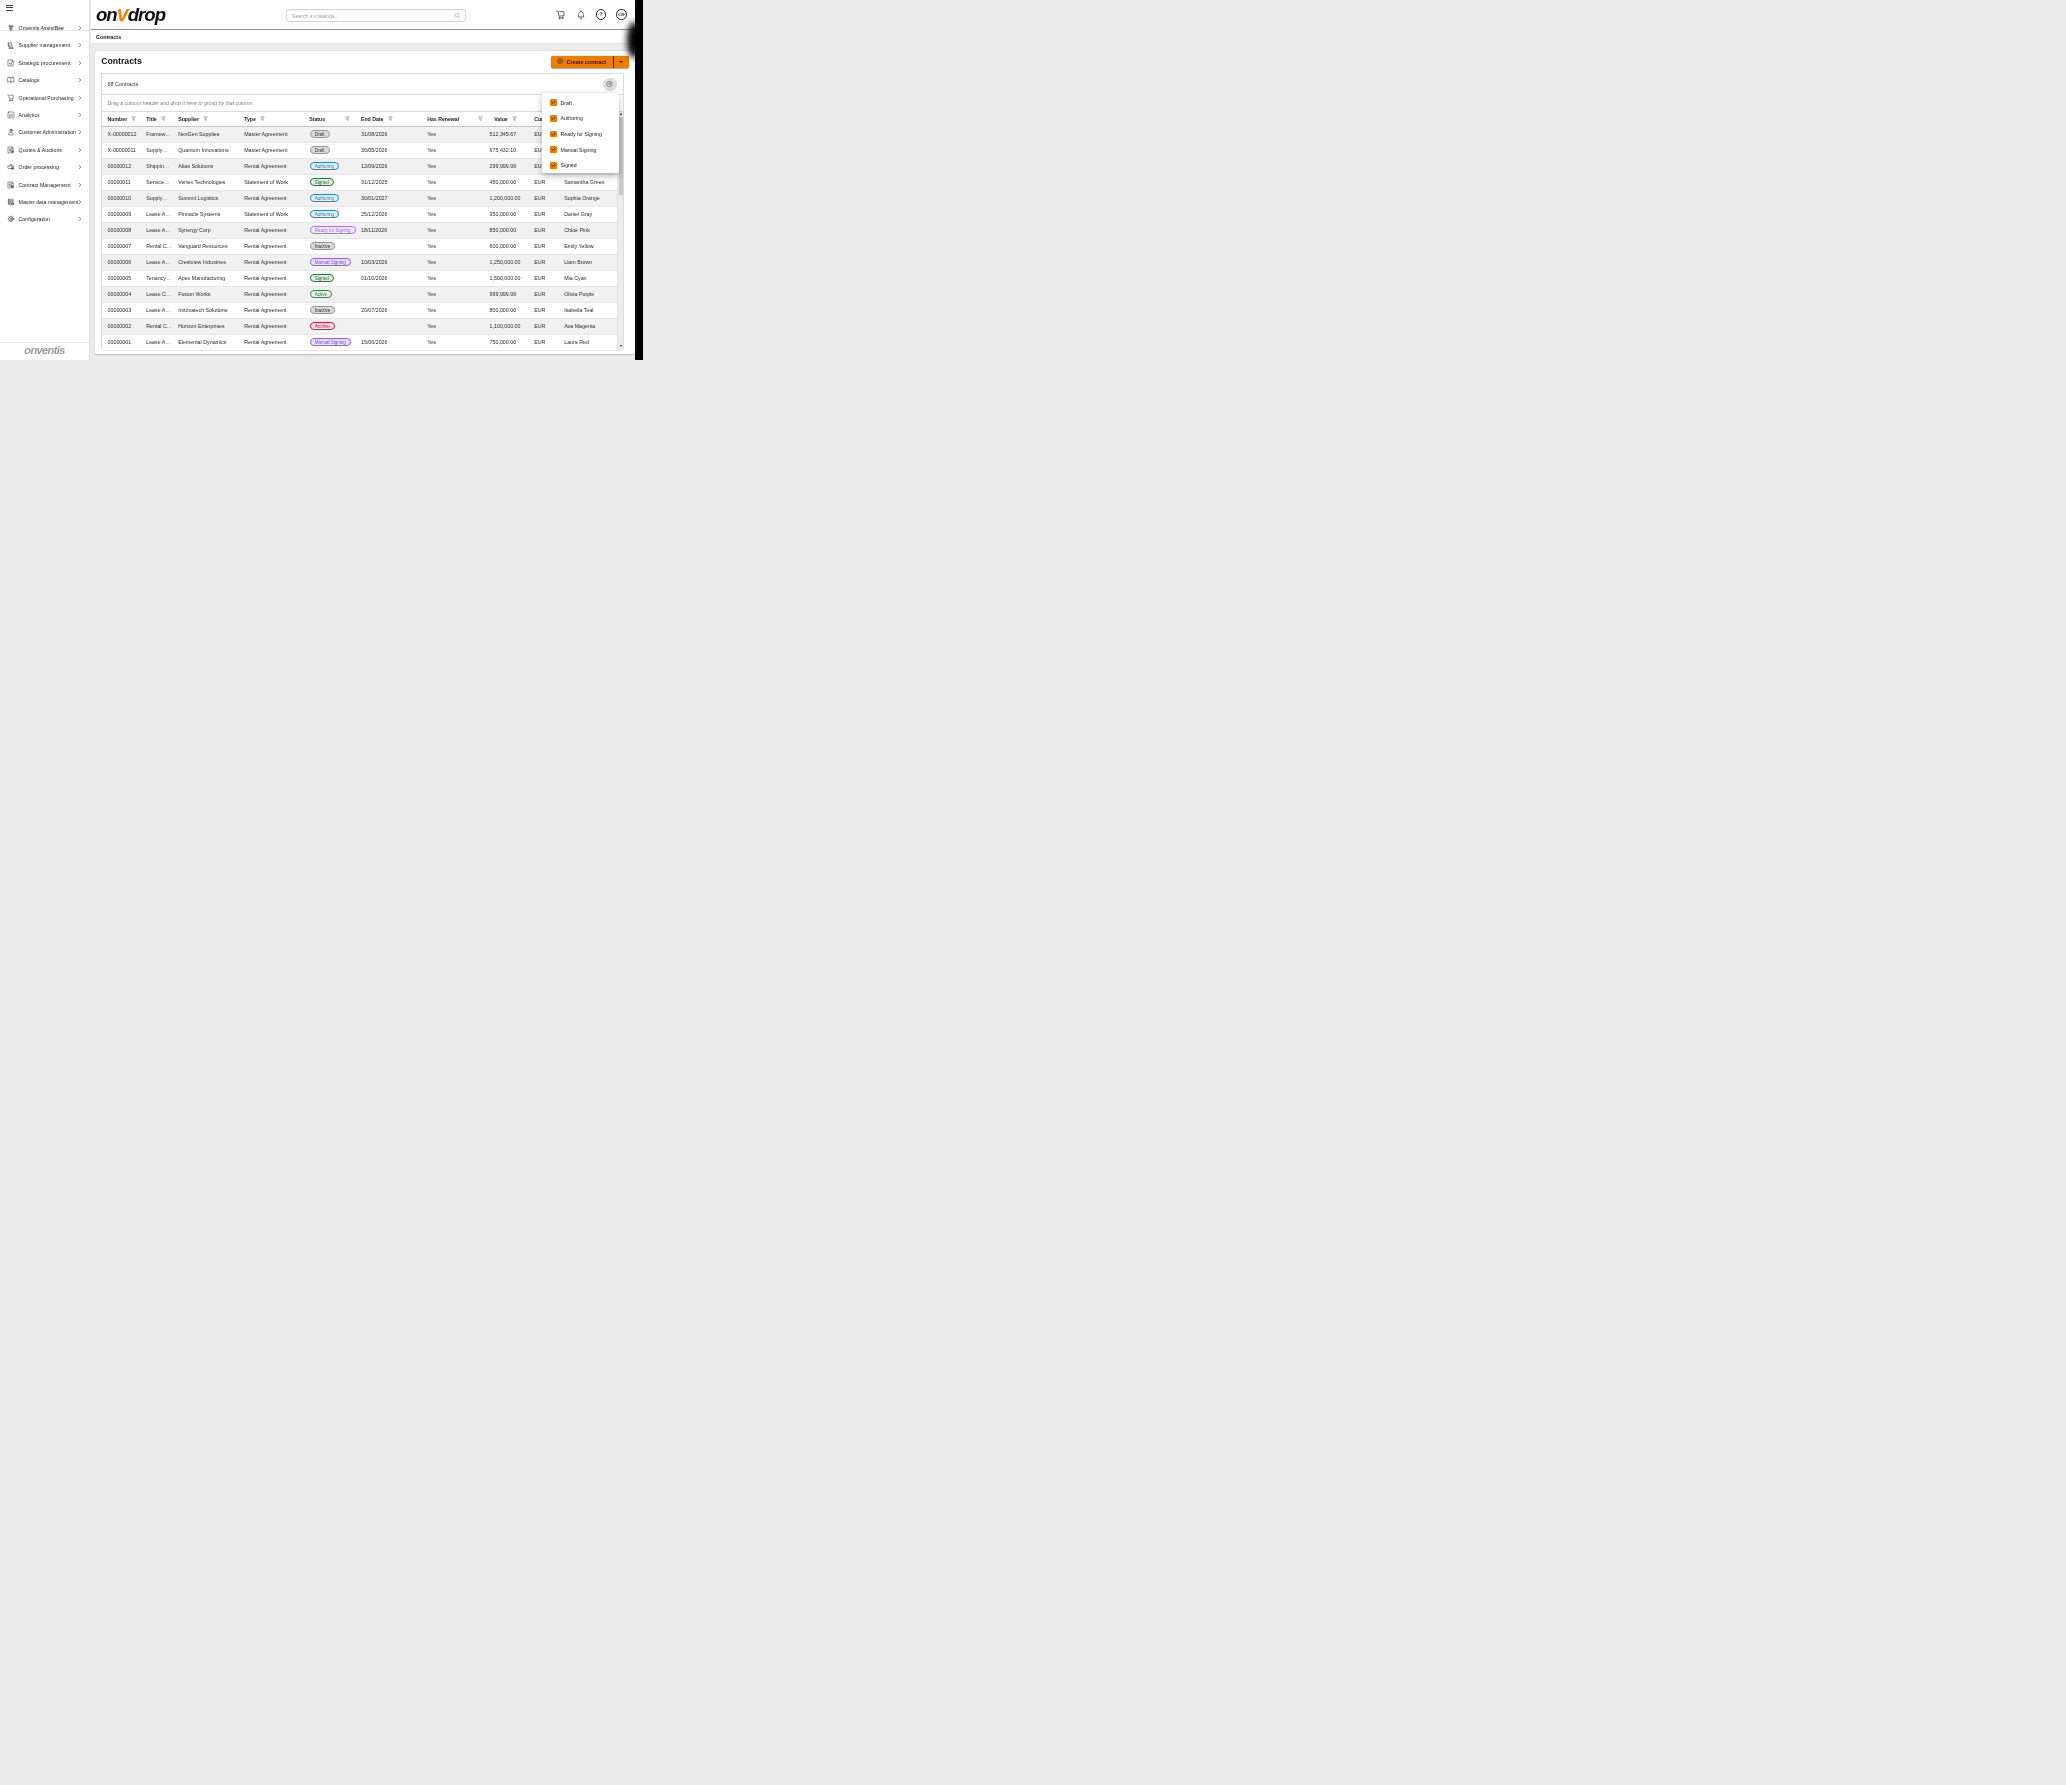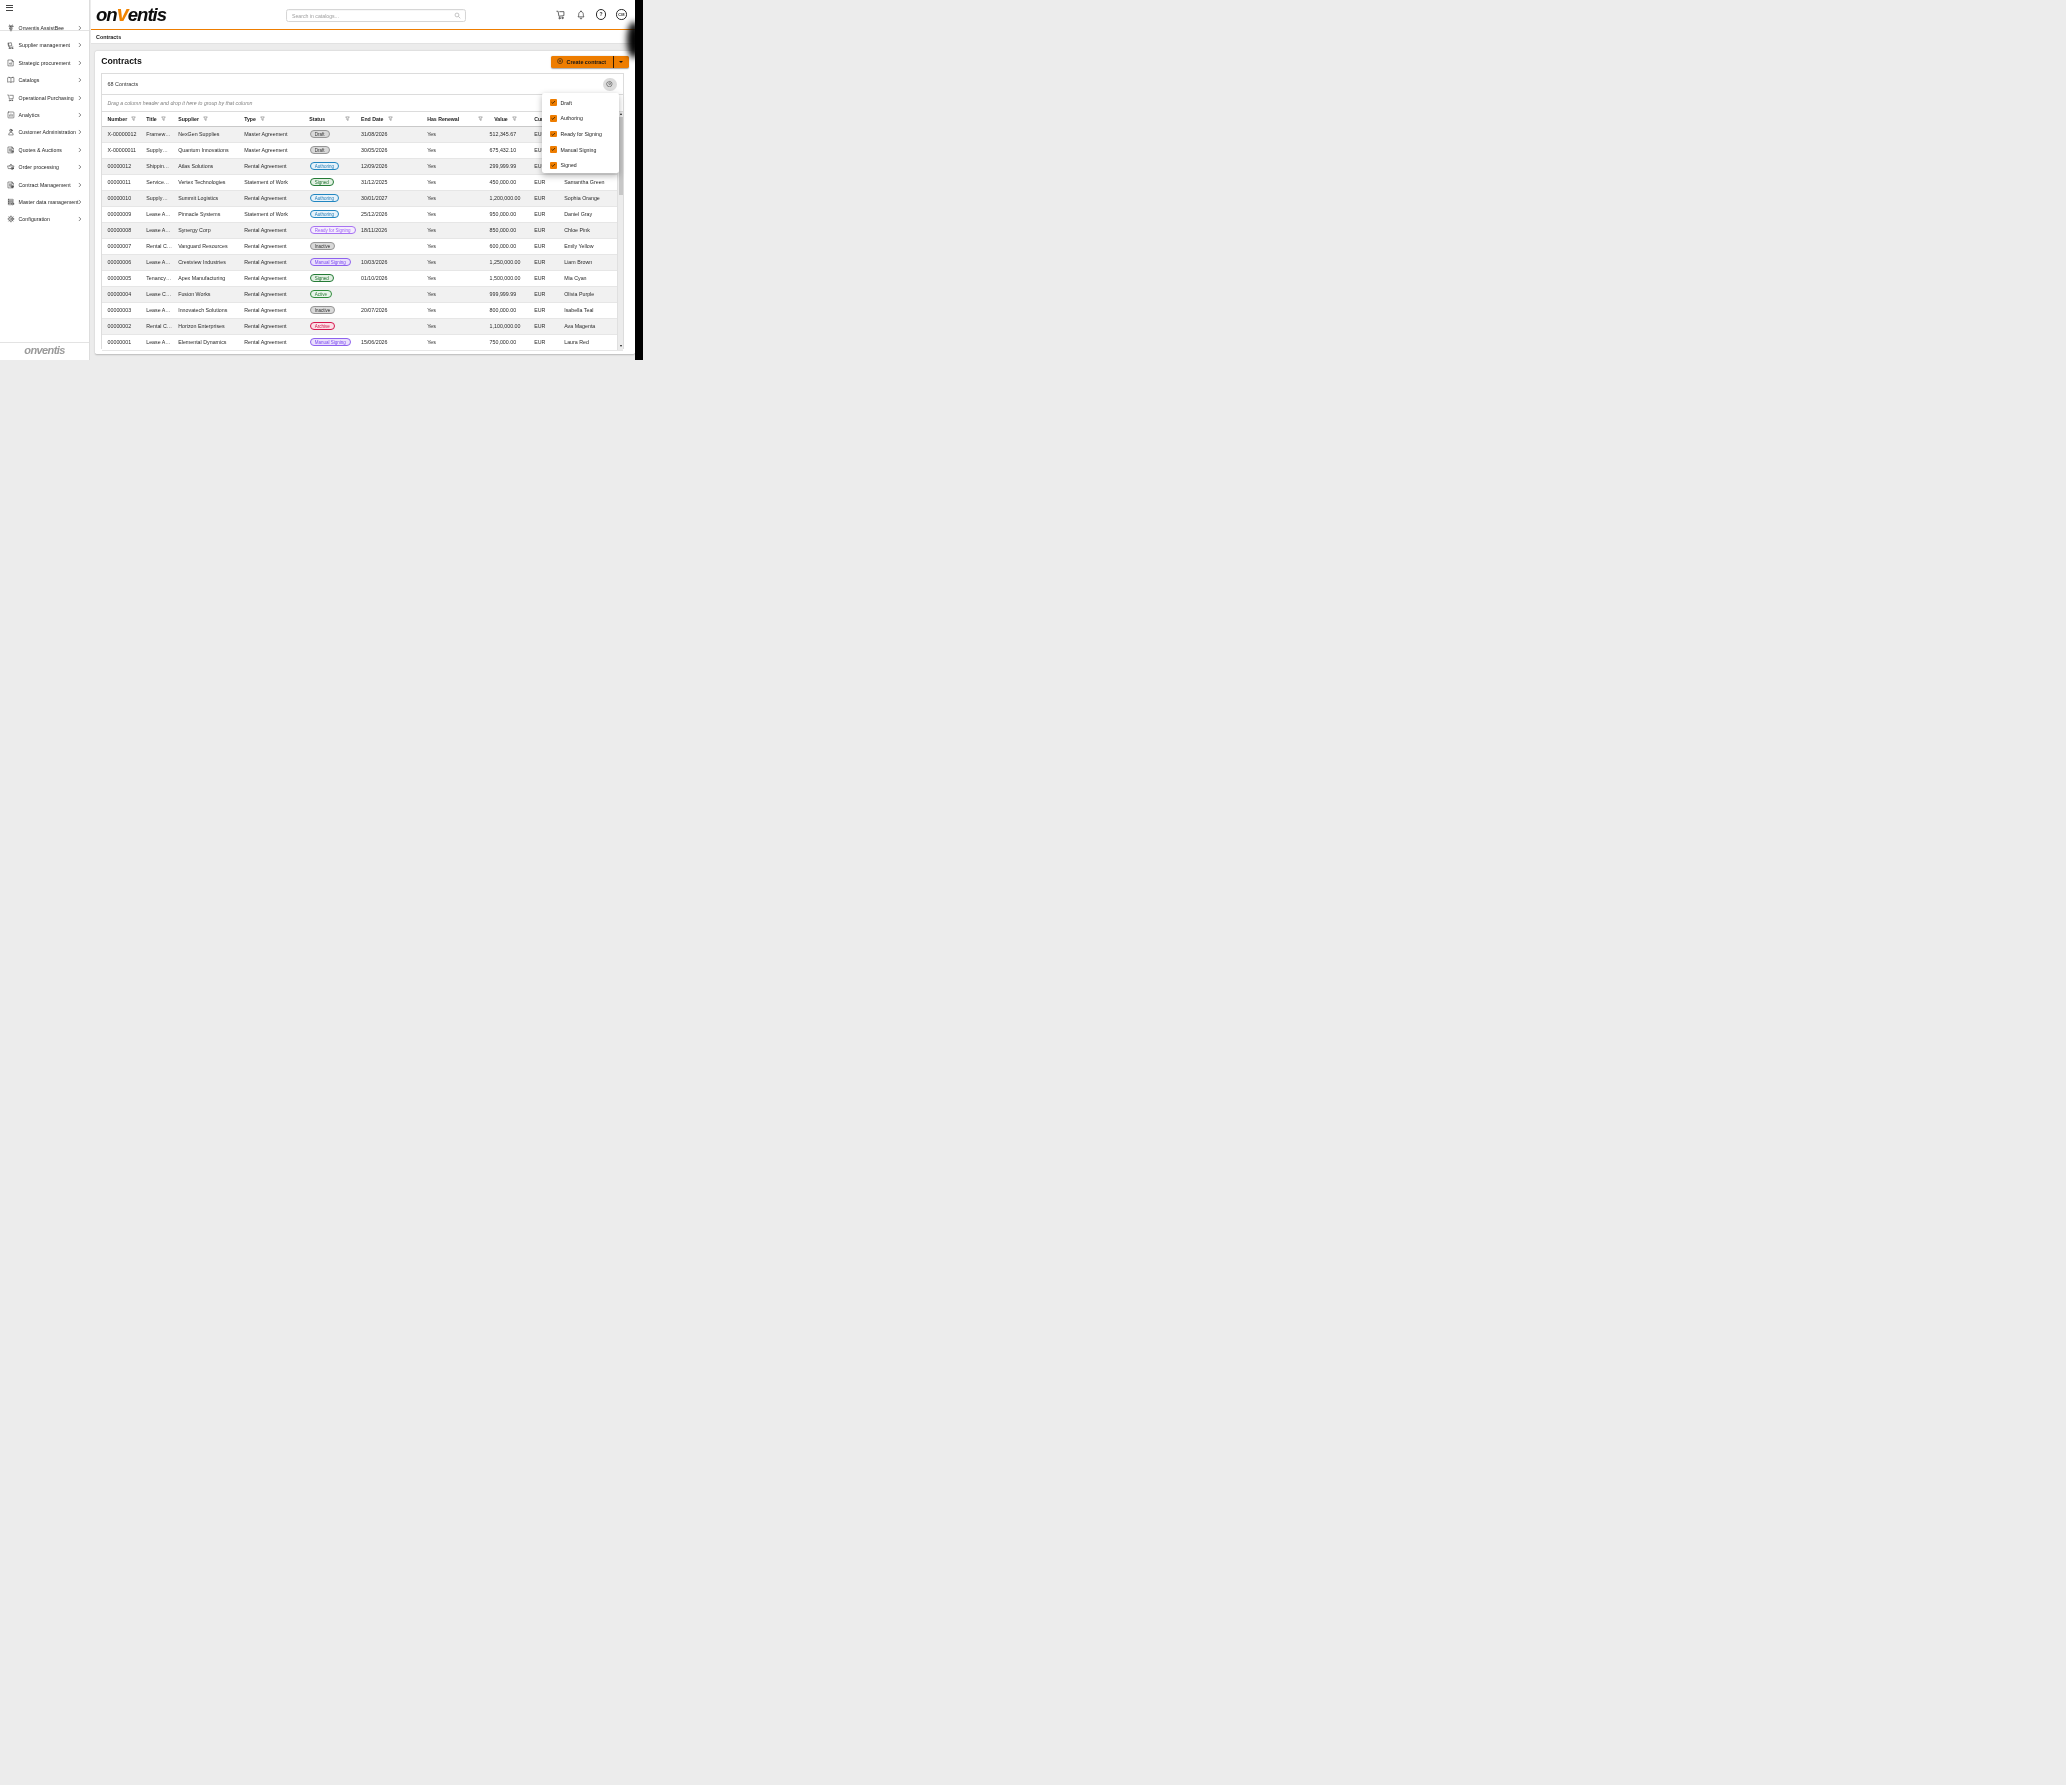--- a/index.html
+++ b/index.html
@@ -296,21 +296,21 @@
               <polyline points="2,1 7,6 2,11"></polyline>
             </svg></span>
       </div>
 
     </nav>
     <div class="side-footer-divider"></div>
     <div class="side-logo">onventis</div>
   </aside>
 
   <header class="topbar">
-    <div class="brand"><span>on</span><span class="v">v</span><span>entis</span></div>
+    <div class="brand"><span>on</span><span class="v">v</span><span>drop</span></div>
     <div class="searchbox">
       <input type="text" placeholder="Search in catalogs..." style="">
       <span class="search-ico">
           <svg viewBox="0 0 20 20">
             <circle cx="8.5" cy="8.5" r="5.5"></circle>
             <line x1="12.8" y1="12.8" x2="18" y2="18"></line>
           </svg>
         </span>
     </div>
     <div class="top-icons">

